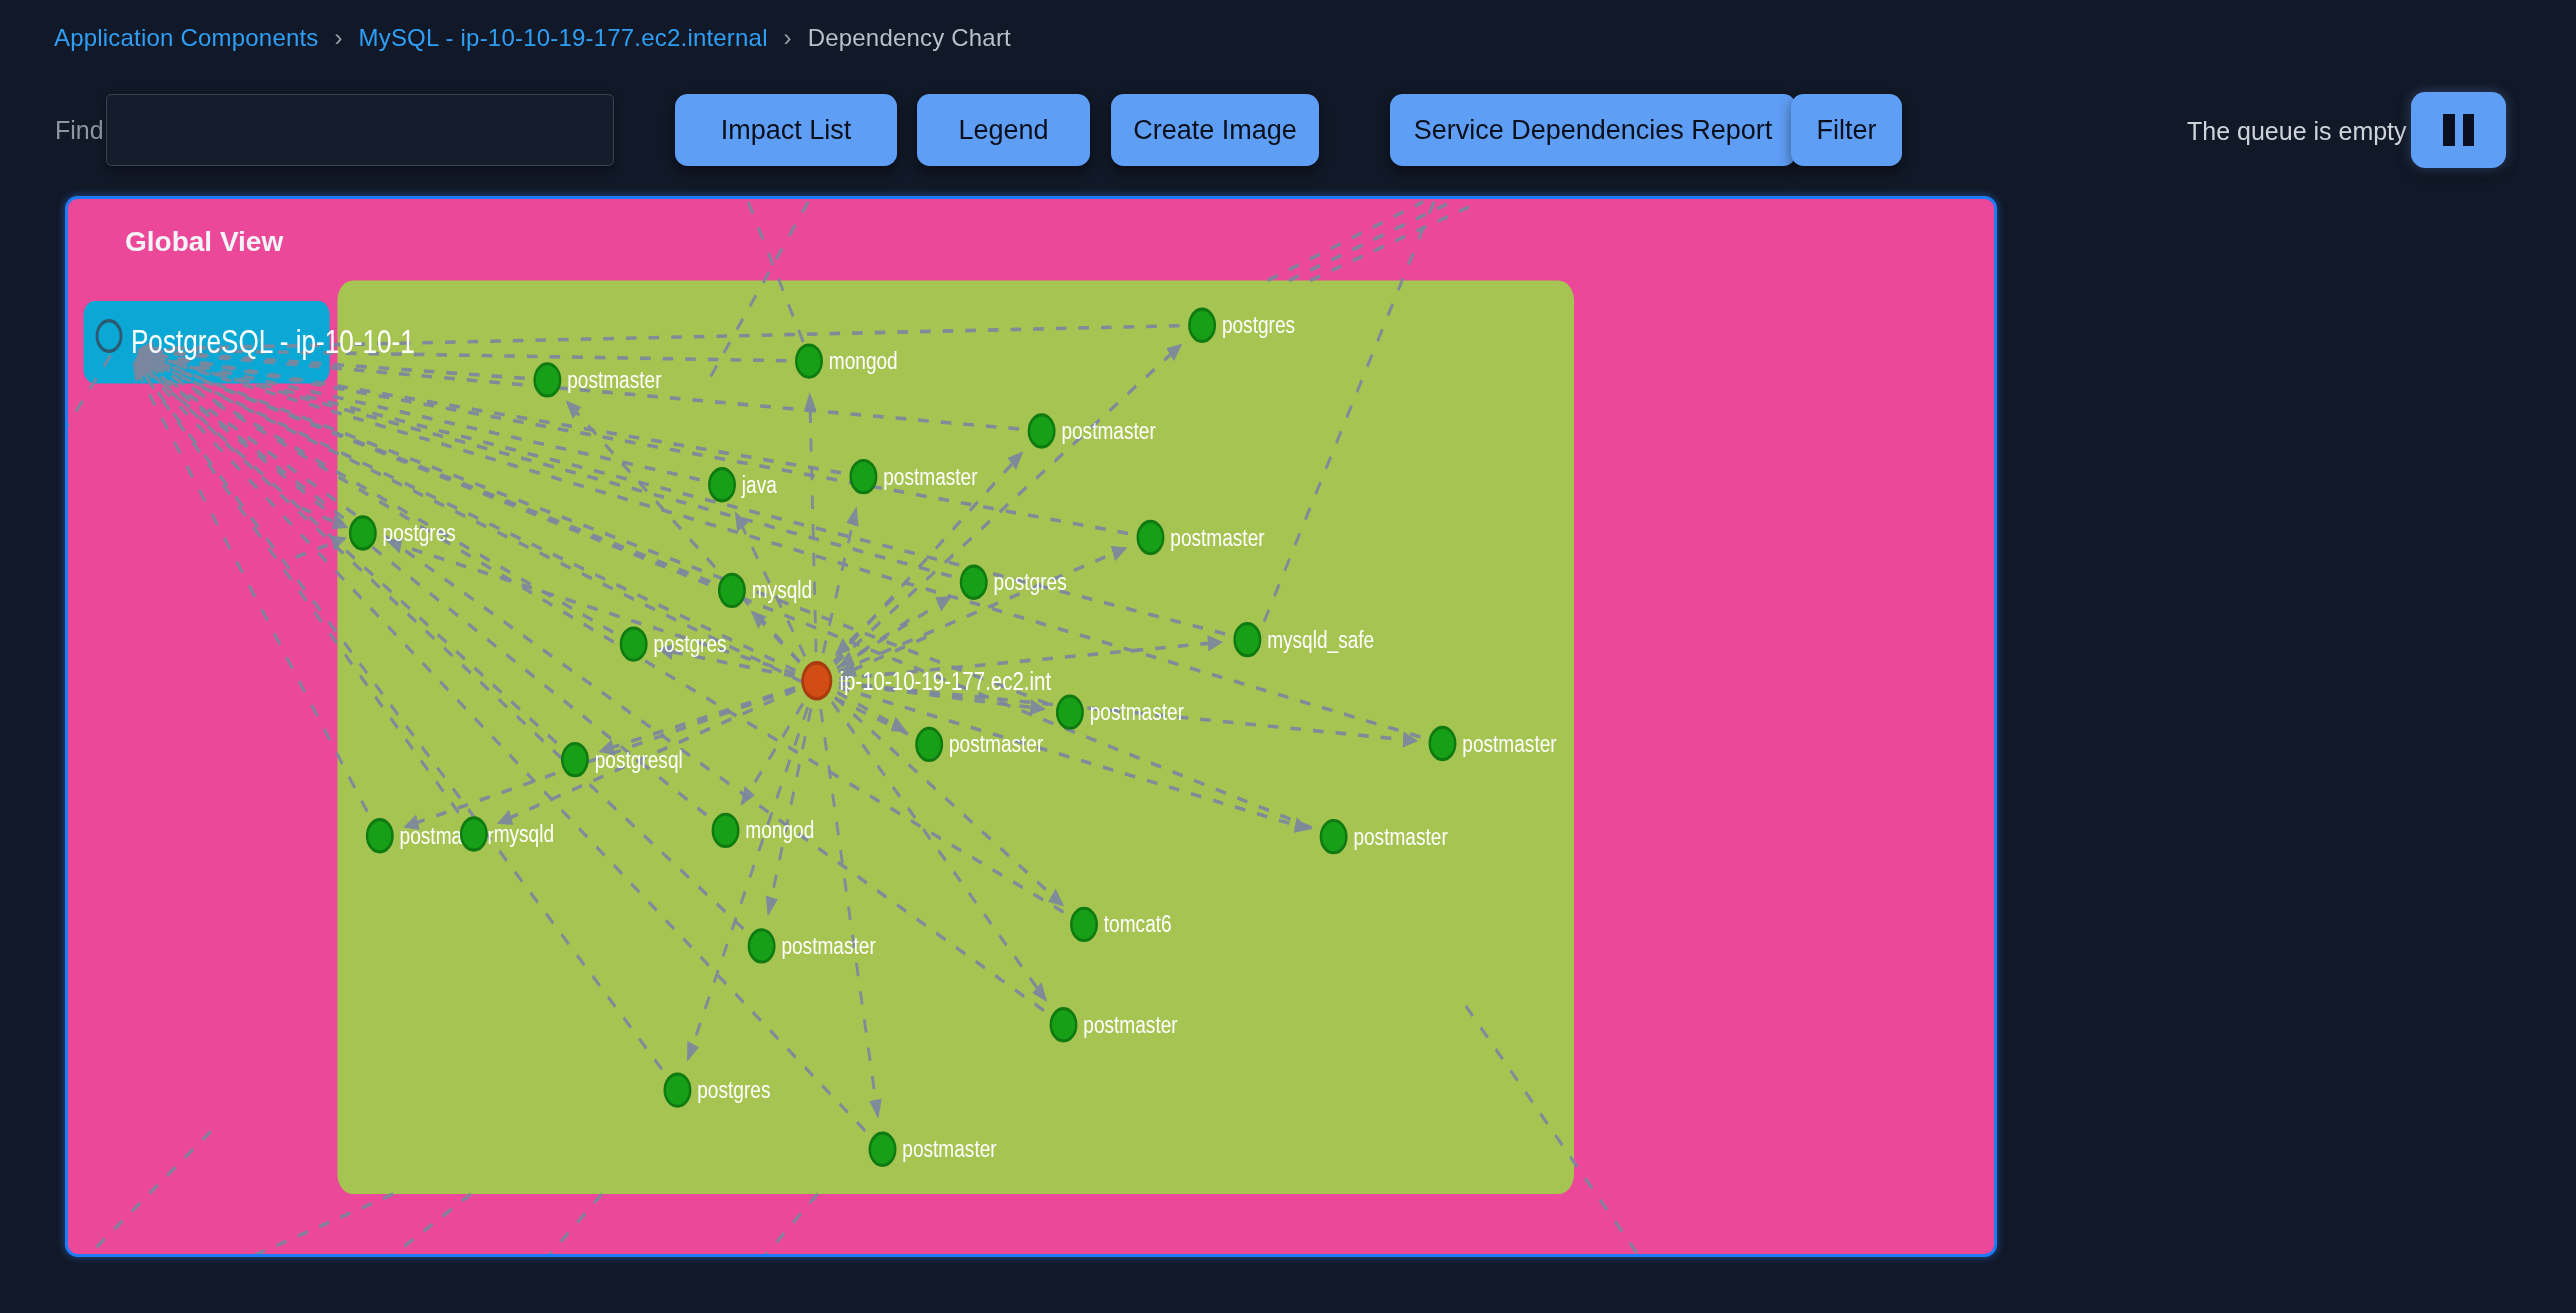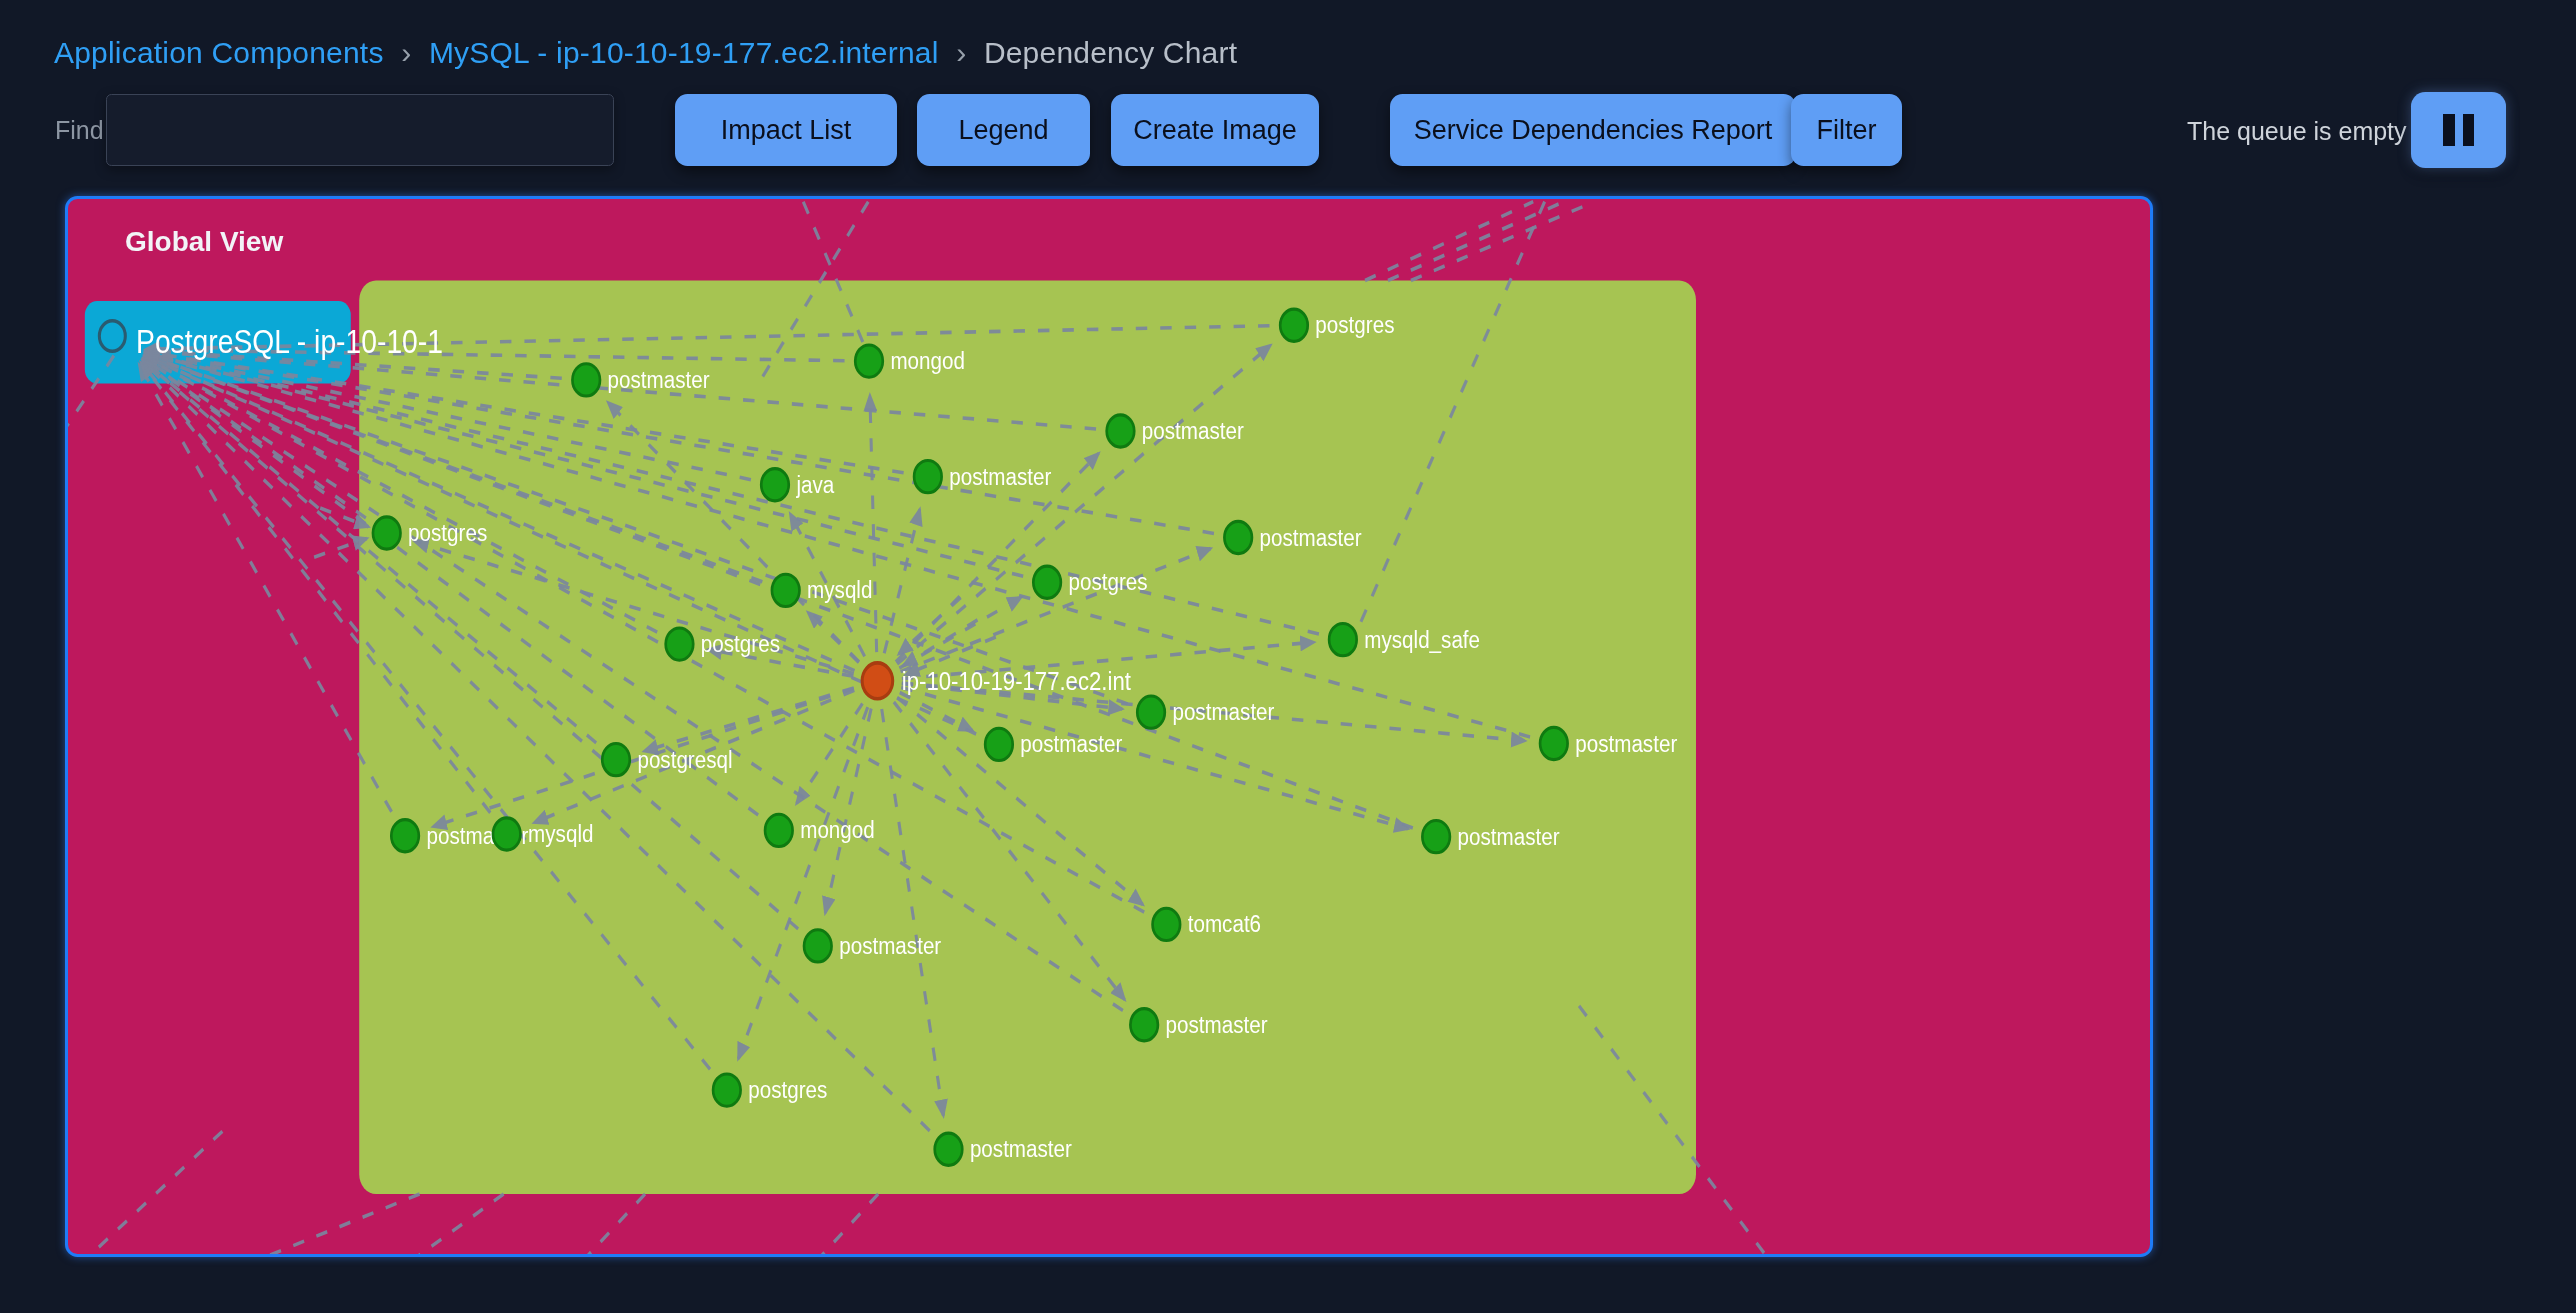--- a/index.html
+++ b/index.html
@@ -4,21 +4,21 @@
 <style>
   * { margin:0; padding:0; box-sizing:border-box; }
   html,body { width:2576px; height:1313px; overflow:hidden; }
   body {
     background:#111827;
     font-family:"Liberation Sans", sans-serif;
     position:relative;
     -webkit-font-smoothing:antialiased;
   }
   
-  .breadcrumb { position:absolute; left:54px; top:36px; font-size:30px; letter-spacing:0.2px; }
+  .breadcrumb { position:absolute; left:54px; top:24px; font-size:24px; letter-spacing:0.2px; }
   .crumb-link { color:#2f9ff5; cursor:pointer; }
   .crumb-sep  { color:#97a0ab; padding:0 9px; }
   .crumb-current { color:#b8bfc9; }
   
   .toolbar { position:absolute; left:0; top:0; width:100%; height:179px; }
   .find-label { position:absolute; left:55px; top:116px; font-size:25px; color:#8d96a3; }
   .find-input {
     position:absolute; left:106px; top:94px; width:508px; height:72px;
     background:#151c2c; border:1.8px solid #3a4356; border-radius:5.4px;
     color:#e8ecf2; font-size:25px; padding:0 18px; outline:none;
@@ -34,22 +34,22 @@
   .queue-text { position:absolute; top:117px; font-size:25px; color:#cfd4db; }
   .pause-btn {
     position:absolute; left:2411px; top:92px; width:95px; height:76px;
     background:#5f9ef5; border:none; border-radius:14.3px; cursor:pointer;
     box-shadow:0 0 12.5px rgba(120,170,255,.35), 0 5.4px 12.5px rgba(0,0,0,.45);
     display:flex; align-items:center; justify-content:center; gap:8px;
   }
   .pause-bar { width:11.6px; height:32px; background:#0a101f; display:block; }
   
   .panel {
-    position:absolute; left:65px; top:196px; width:2088px; height:1061px;
-    background:#be185d; border:3.6px solid #1f7cf7; border-radius:12.5px;
+    position:absolute; left:65px; top:196px; width:1932px; height:1061px;
+    background:#ec4899; border:3.6px solid #1f7cf7; border-radius:12.5px;
     box-shadow:0 0 9px rgba(47,126,247,.55);
     overflow:hidden;
   }
   .panel-title {
     position:absolute; left:57px; top:27px; z-index:3;
     font-size:28px; font-weight:700; color:#f2f4f7;
   }
   .graph-svg { position:absolute; inset:0; width:100%; height:100%; z-index:1; }
   .zoom-btn {
     position:absolute; left:2353px; width:60px; height:56px; z-index:4;

